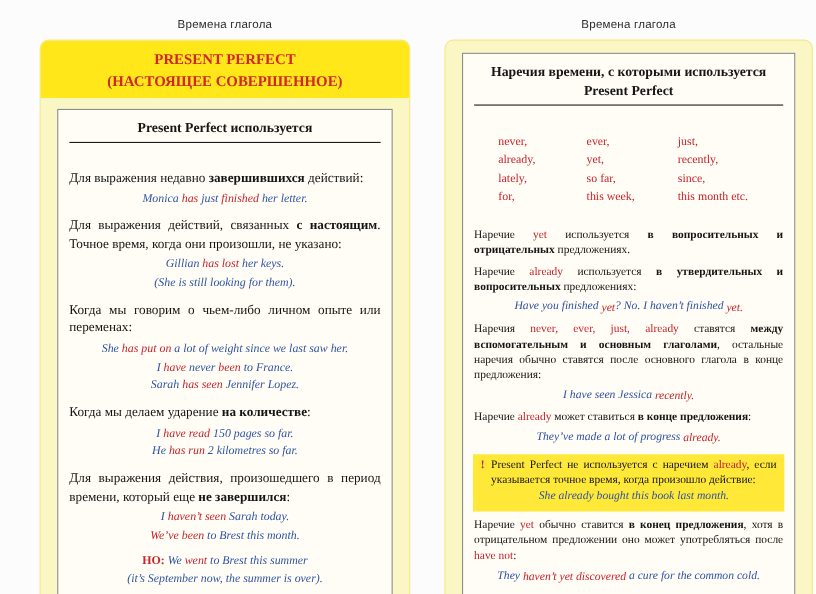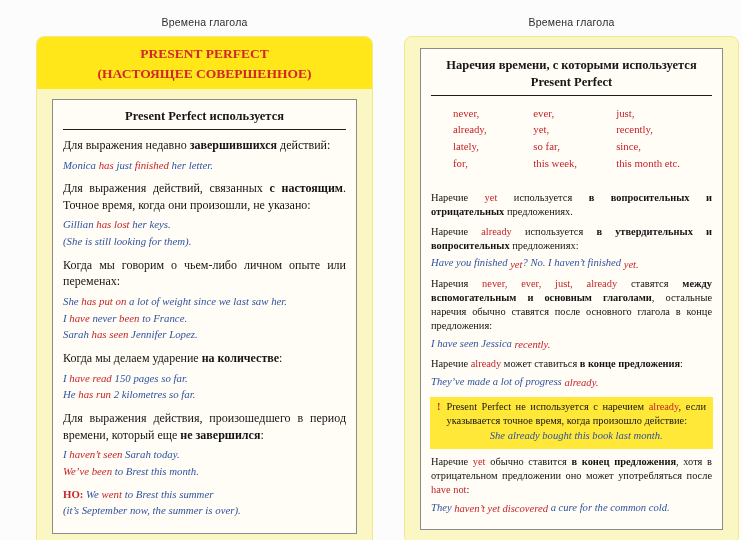--- a/index.html
+++ b/index.html
@@ -42,30 +42,30 @@
     background:#fffdf5;
     border:1px solid #8c8c8c;
     margin:10px 15px 0;
     padding:6px 10px 8px;
   }
   .frame-r{padding-top:11px;}
   .frame-r .inner-box{margin-top:0;}
   .box-title{
     font-weight:700;font-size:12.5px;text-align:center;
     border-bottom:1.5px solid #1c1c1c;
-    padding-bottom:4px;margin:2px 0 7px;line-height:1.35;
+    padding-bottom:4px;margin:2px 0 23px;line-height:1.35;
   }
   .rule{
     font-size:12px;line-height:1.38;text-align:justify;
     margin:7px 0 3px;color:#141414;
   }
   .page-r .rule{font-size:10.4px;line-height:1.34;margin:6px 0 3px;}
   .example{margin:3px 0 6px;}
   .ex-line{
-    text-align:left;font-style:italic;font-size:10.8px;
+    text-align:center;font-style:italic;font-size:10.8px;
     line-height:1.55;
   }
   .page-r .ex-line{font-size:10.6px;line-height:1.45;}
   .adverbs{display:flex;padding:2px 0 1px 22px;margin-bottom:18px;}
   .adv-col{line-height:1.55;font-size:10.8px;color:var(--red);}
   .adv-col:nth-child(1){width:31%;}
   .adv-col:nth-child(2){width:32%;}
   .adv-col:nth-child(3){width:37%;}
   .warning{
     display:flex;gap:6px;background:var(--hl);

